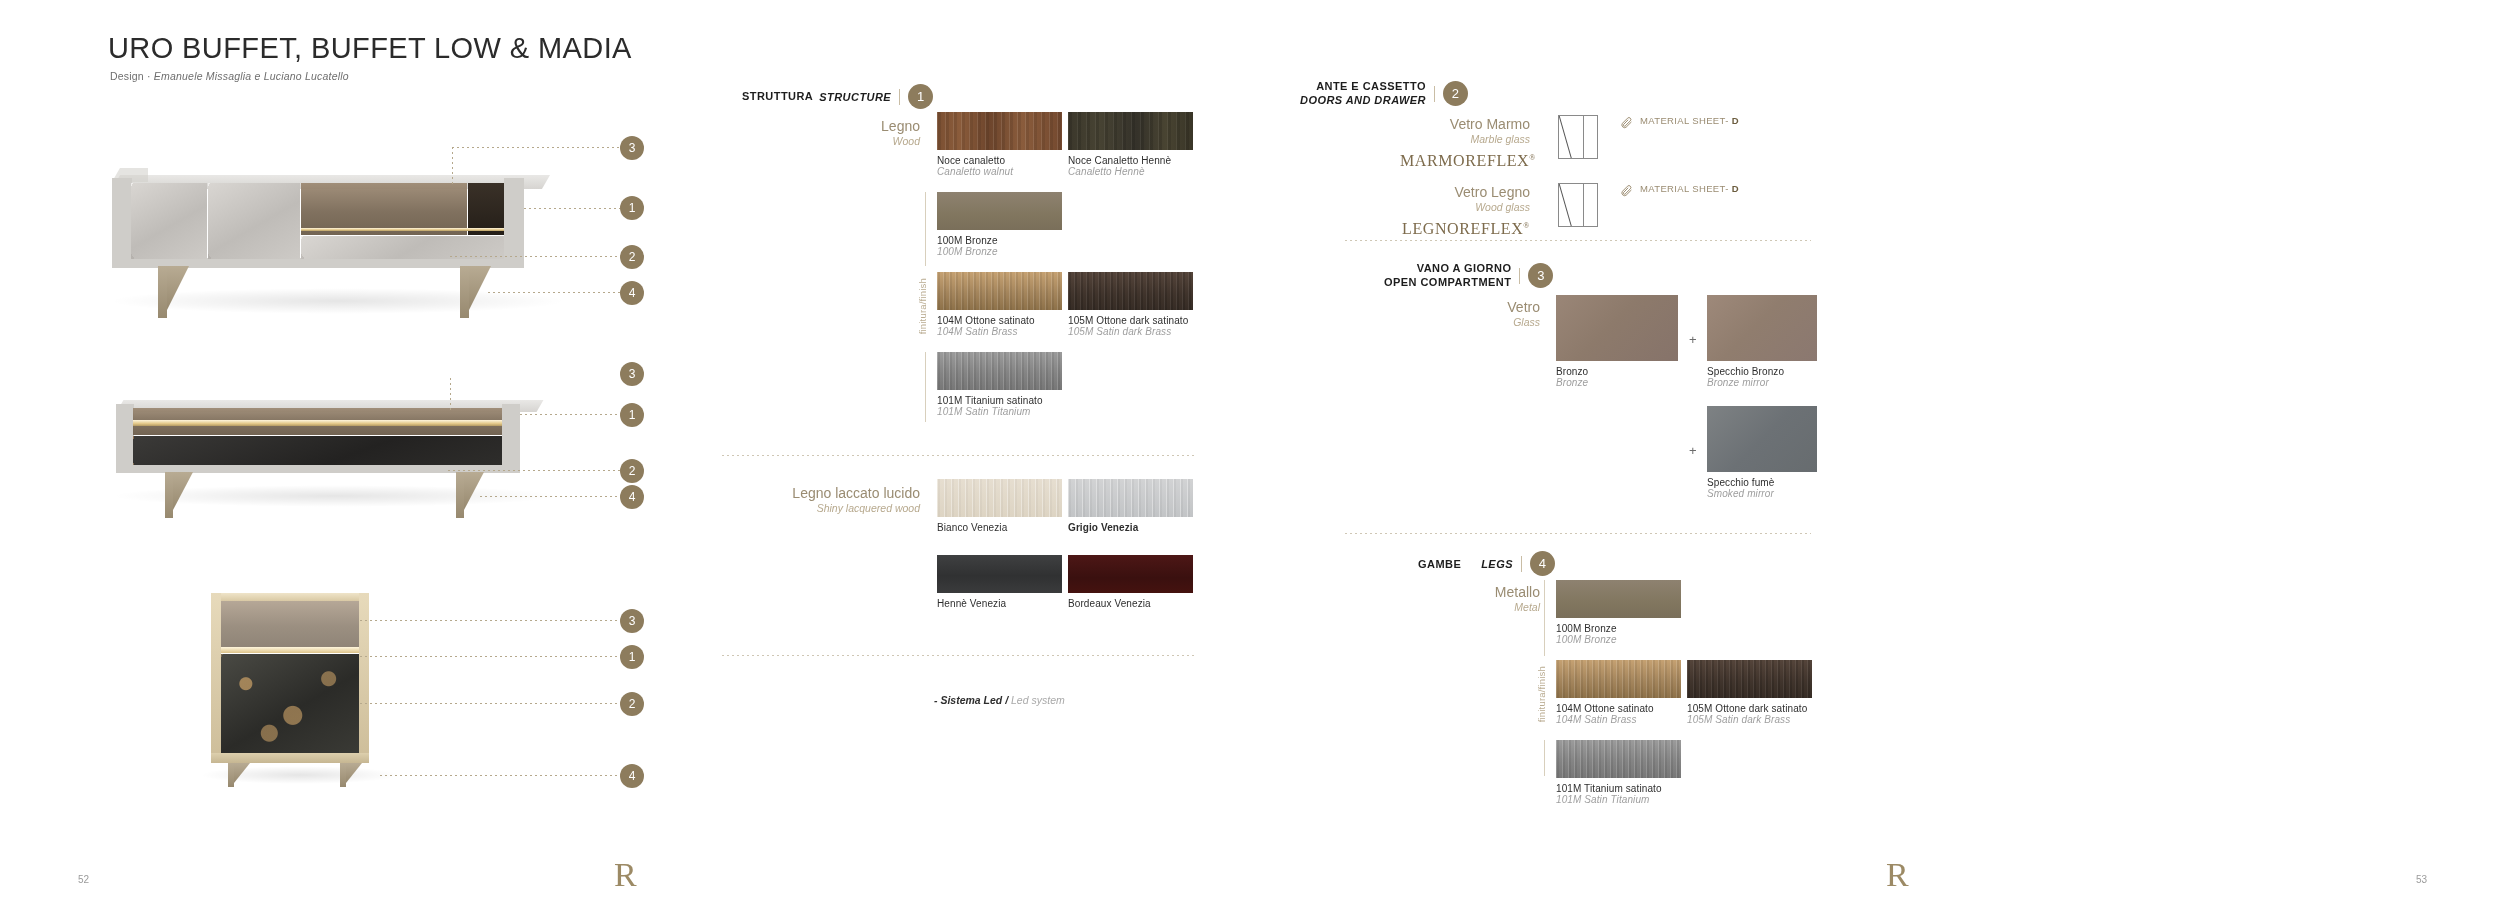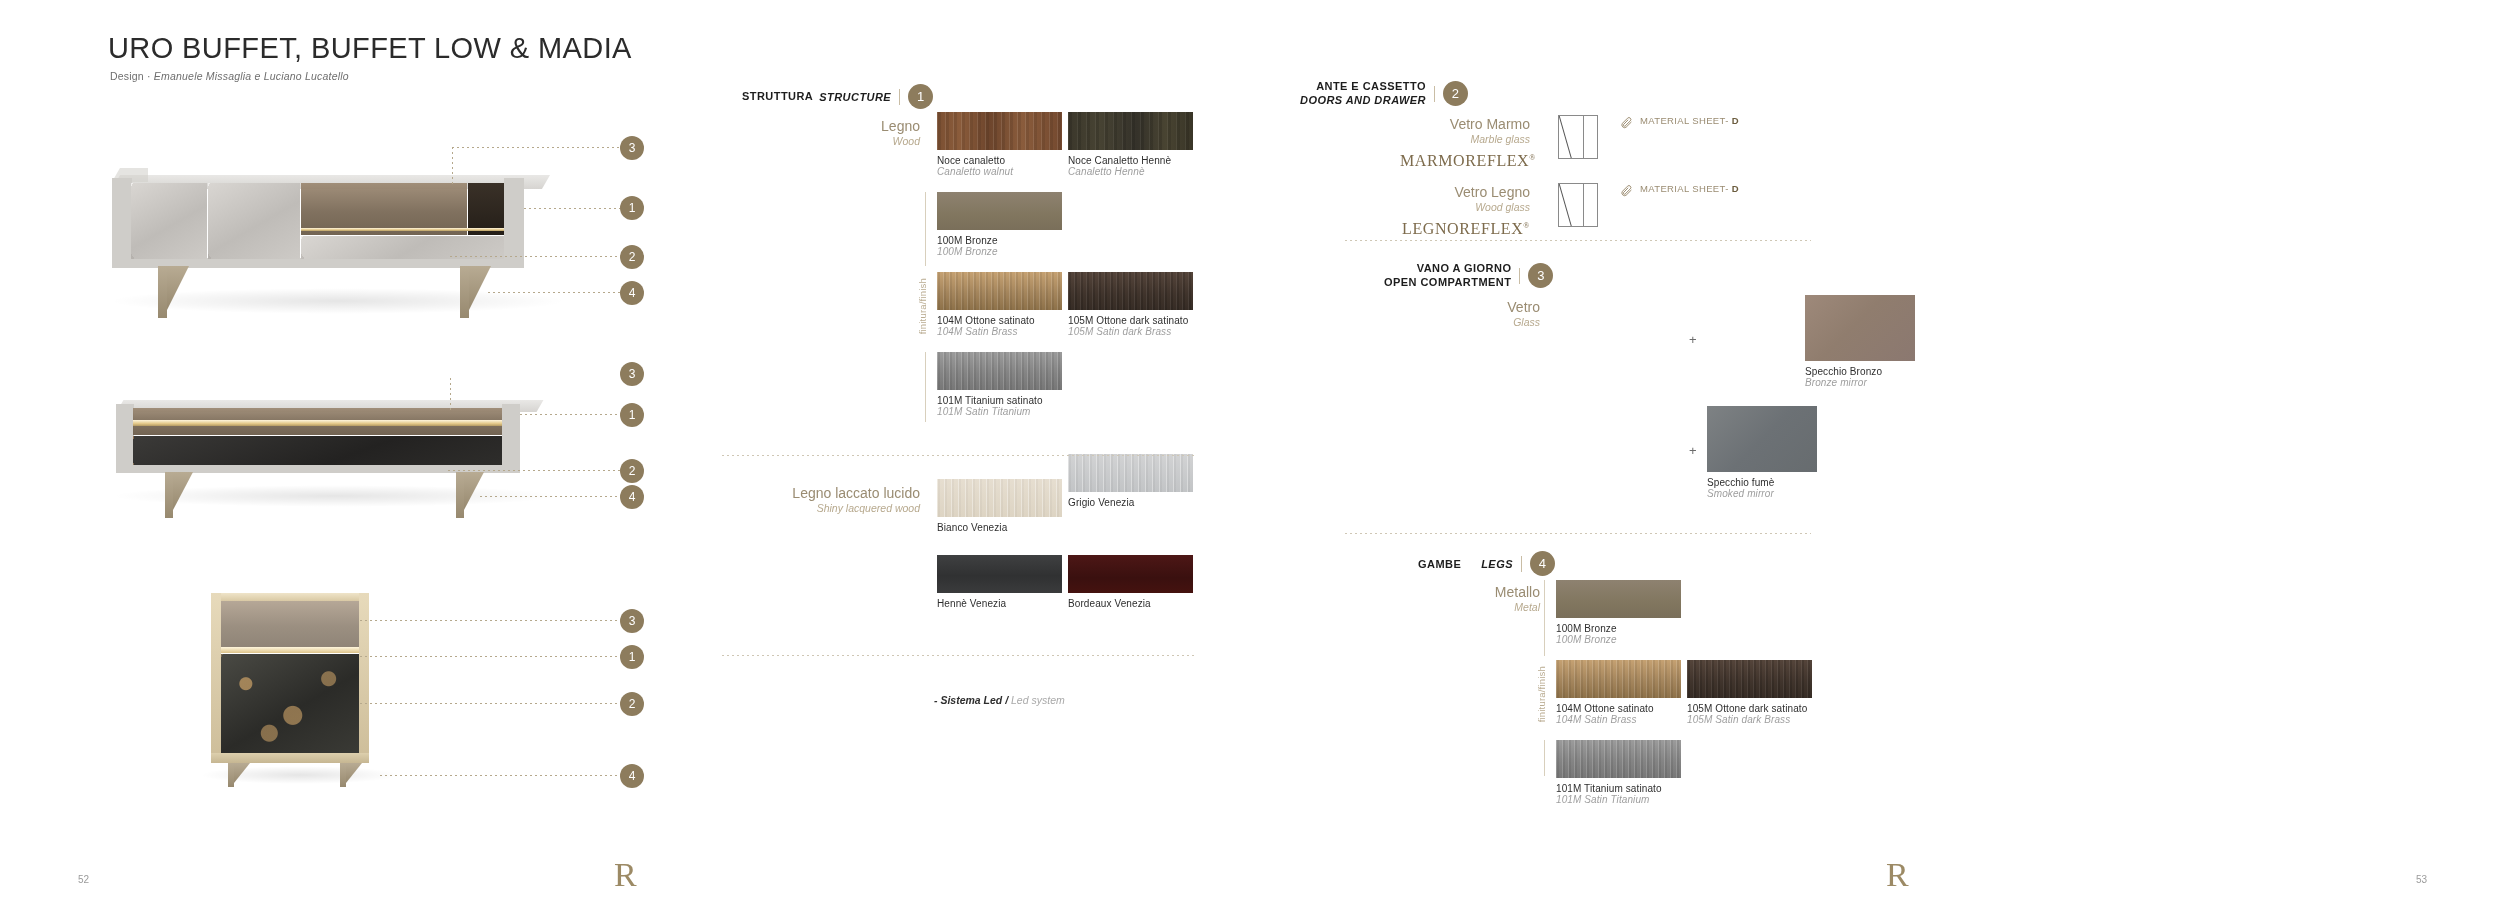--- a/index.html
+++ b/index.html
@@ -283,21 +283,21 @@
   <div class="vrule" style="left:925px;top:352px;height:70px;"></div>
 
   <div class="grp-label" style="left:770px;top:484px;width:150px;">
     <div class="it">Legno laccato lucido</div>
     <div class="en">Shiny lacquered wood</div>
   </div>
   <div class="sw" style="left:937px;top:479px;">
     <div class="chip t-bianco"></div>
     <div class="n1">Bianco Venezia</div>
   </div>
-  <div class="sw" style="left:1068px;top:454px;">
+  <div class="sw" style="left:1068px;top:479px;font-weight:bold;">
     <div class="chip t-grigio"></div>
     <div class="n1">Grigio Venezia</div>
   </div>
   <div class="sw" style="left:937px;top:555px;">
     <div class="chip t-henneV"></div>
     <div class="n1">Hennè Venezia</div>
   </div>
   <div class="sw" style="left:1068px;top:555px;">
     <div class="chip t-bordeaux"></div>
     <div class="n1">Bordeaux Venezia</div>
@@ -375,22 +375,27 @@
     </div>
     <div class="bar"></div>
     <div class="num">3</div>
   </div>
 
   <div class="grp-label" style="left:1470px;top:298px;width:70px;">
     <div class="it">Vetro</div>
     <div class="en">Glass</div>
   </div>
 
+  <div class="sw" style="left:1556px;top:295px;">
+    <div class="chip t-bronzoG" style="width:122px;height:66px;"></div>
+    <div class="n1">Bronzo</div>
+    <div class="n2">Bronze</div>
+  </div>
   <div class="plus" style="left:1689px;top:332px;">+</div>
-  <div class="sw" style="left:1805px;top:295px;">
+  <div class="sw" style="left:1707px;top:295px;">
     <div class="chip t-bronzoM" style="width:110px;height:66px;"></div>
     <div class="n1">Specchio Bronzo</div>
     <div class="n2">Bronze mirror</div>
   </div>
 
   <div class="plus" style="left:1689px;top:443px;">+</div>
   <div class="sw" style="left:1707px;top:406px;">
     <div class="chip t-fumeM" style="width:110px;height:66px;"></div>
     <div class="n1">Specchio fumè</div>
     <div class="n2">Smoked mirror</div>

